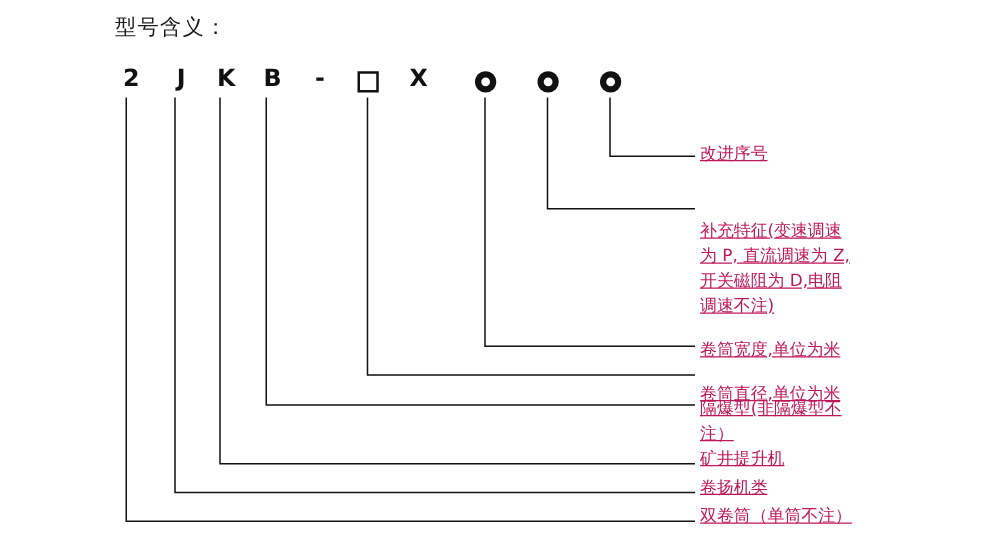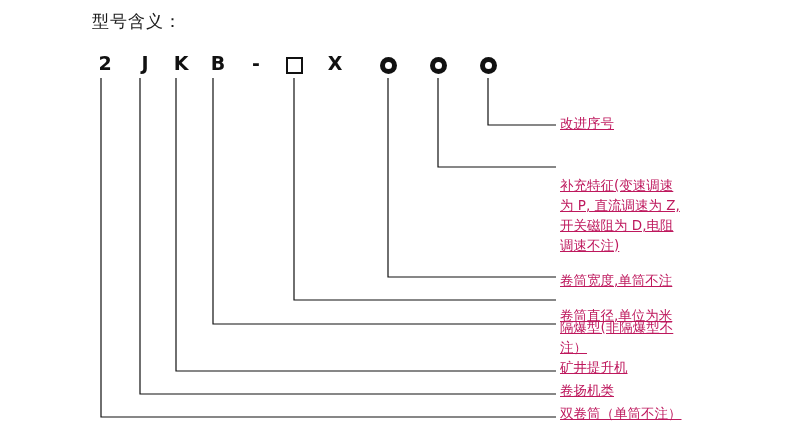--- a/index.html
+++ b/index.html
@@ -114,21 +114,21 @@
     <polyline points="176,78 176,371 556,371"></polyline>
     <polyline points="140,78 140,394 556,394"></polyline>
     <polyline points="101,78 101,417 556,417"></polyline>
   </svg>
 
   <div class="label" style="left:560px; top:113px;">改进序号</div>
   <div class="label" style="left:560px; top:155px;margin-top:20px;">补充特征(变速调速
  为 P, 直流调速为 Z,
 开关磁阻为 D,电阻
   调速不注)</div>
-  <div class="label" style="left:560px; top:270px;">卷筒宽度,单筒不注</div>
+  <div class="label" style="left:560px; top:270px;">卷筒宽度,单位为米</div>
   <div class="label" style="left:560px; top:293px;margin-top:12px;">卷筒直径,单位为米</div>
   <div class="label" style="left:560px; top:317px;">隔爆型(非隔爆型不
 注）</div>
   <div class="label" style="left:560px; top:357px;">矿井提升机</div>
   <div class="label" style="left:560px; top:380px;">卷扬机类</div>
   <div class="label" style="left:560px; top:403px;text-align:center;">双卷筒（单筒不注）</div>
 
 </div>
 
 </body></html>

